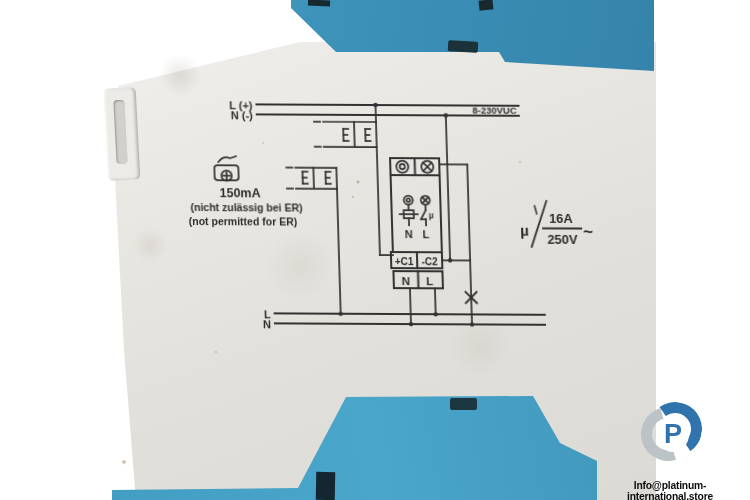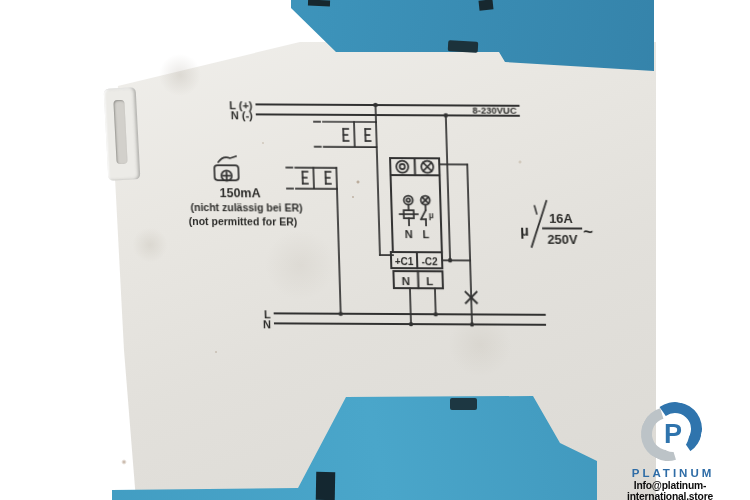--- a/index.html
+++ b/index.html
@@ -244,16 +244,15 @@
       <text x="382" y="153.5" text-anchor="middle" font-size="13" font-weight="bold">250V</text>
       <text x="403" y="147" font-size="17" font-weight="bold">~</text>
     </g>
   </svg>
 
   <div class="wm-logo">
     <div class="swirl-gray"></div>
     <div class="swirl-blue"></div>
     <div class="p-core">P</div>
   </div>
-  <div class="wm-brand">PLATINUM</div>
   <div class="wm-email">Info@platinum-international.store</div>
 
 </div>
 
 </body></html>

